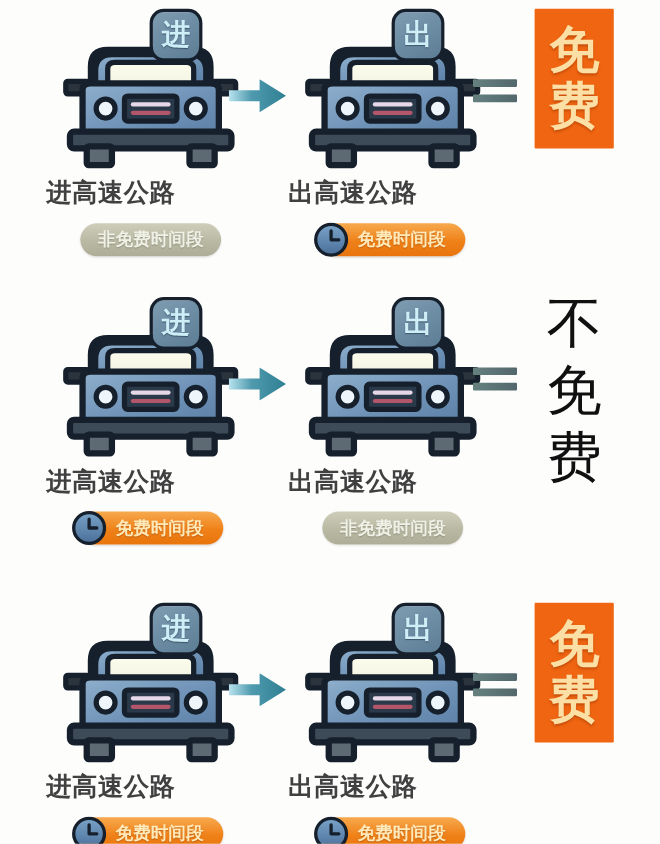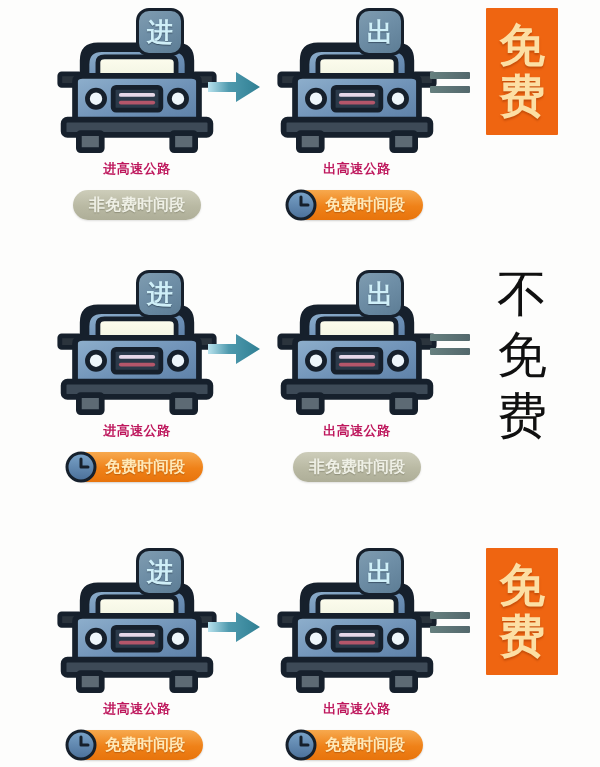--- a/index.html
+++ b/index.html
@@ -91,24 +91,23 @@
     position: absolute;
     left: 12px;
     top: 26px;
     width: 166px;
     height: 122px;
     z-index: 2;
   }
 
   
   .road-label {
-    text-align: center;
-    font-size: 13px;
+    font-size: 23px;
     font-weight: 700;
-    color: #be185d;
+    color: #404040;
     letter-spacing: .5px;
     margin-top: 4px;
     font-family: "DejaVu Sans", "Liberation Sans", sans-serif;
     white-space: nowrap;
   }
 
   
   .badge-wrap {
     position: relative;
     margin-top: 10px;

